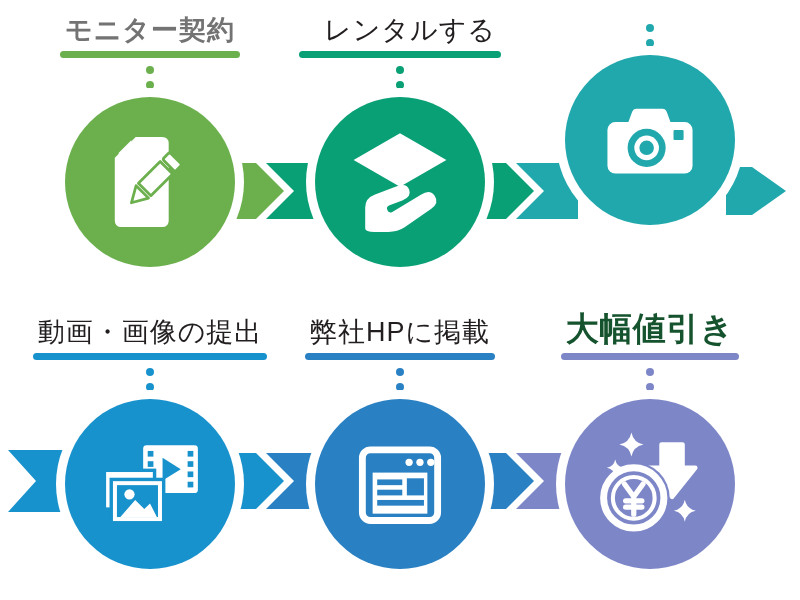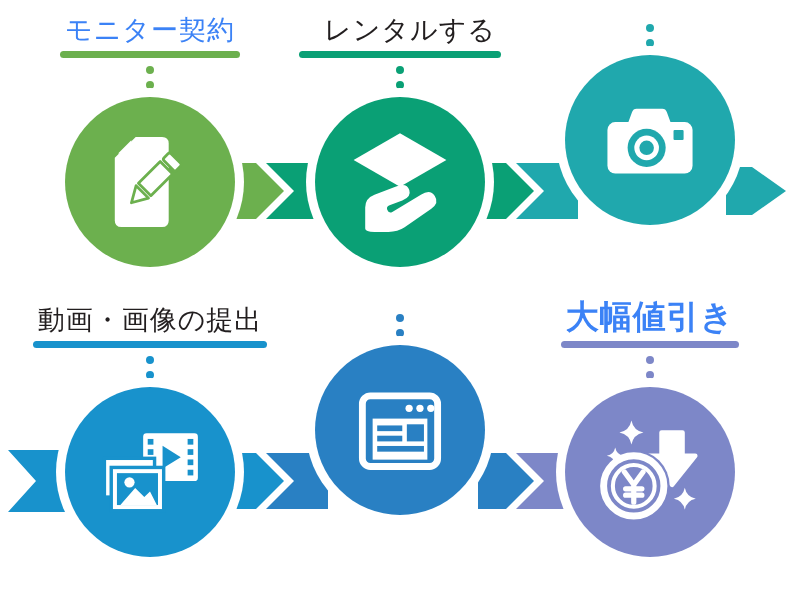--- a/index.html
+++ b/index.html
@@ -2,21 +2,21 @@
 <html><head>
 <meta charset="utf-8">
 <style>
   html,body{margin:0;padding:0;background:#fff;}
   #canvas{
     position:relative;width:800px;height:600px;overflow:hidden;background:#fff;
     font-family:"Liberation Sans","DejaVu Sans",sans-serif;
   }
   .cell{position:absolute;width:250px;z-index:2;}
   .col1{left:25px;}  .col2{left:275px;}  .col3{left:525px;}
-  .row1{top:16px;}   .row2{top:306px;}
+  .row1{top:16px;}   .row2{top:318px;}
   .titlebox{height:42px;display:flex;flex-direction:column;justify-content:flex-end;align-items:center;}
   .titlewrap{width:max-content;display:flex;flex-direction:column;align-items:center;}
   .title{
     font-size:27px;font-weight:500;color:#221e1f;letter-spacing:1px;
     line-height:1.15;white-space:nowrap;
   }
   .title.emphasis{font-size:33px;font-weight:800;letter-spacing:0.5px;}
   .underline{height:7px;border-radius:4px;margin-top:5px;width:calc(100% + 10px);}
   .dots{display:flex;flex-direction:column;align-items:center;gap:7px;margin-top:8px;height:23px;}
   .dot{width:8px;height:8px;border-radius:50%;background:currentColor;}
@@ -53,21 +53,21 @@
     <polygon points="38,0 100,0 100,56 38,56 66,28" fill="currentColor" style="color: rgb(41, 128, 195);"></polygon>
   </svg>
   <svg class="connector" style="left:478px;top:453px" width="100" height="56" viewBox="0 0 100 56">
     <polygon points="0,0 28,0 56,28 28,56 0,56" fill="currentColor" style="color: rgb(41, 128, 195);"></polygon>
     <polygon points="38,0 100,0 100,56 38,56 66,28" fill="currentColor" style="color: rgb(125, 135, 200);"></polygon>
   </svg>
 
   <div class="cell col1 row1">
     <div class="titlebox">
       <div class="titlewrap">
-        <div class="title" style="color: #3b82f6;">モニター契約</div>
+        <div class="title" style="color: #737373; font-weight: bold;">モニター契約</div>
         <div class="underline" style="background-color: rgb(108, 176, 78);"></div>
       </div>
     </div>
     <div class="dots" style="color: rgb(108, 176, 78);">
       <span class="dot"></span>
       <span class="dot"></span>
     </div>
     <div class="circle" style="background-color: rgb(108, 176, 78); color: rgb(108, 176, 78);">
       <svg width="110" height="110" viewBox="0 0 100 100">
         <path fill="#fff" d="M37,9 H61 Q67,9 67,15 V85 Q67,91 61,91 H24 Q18,91 18,85 V28 Z"></path>
@@ -145,20 +145,26 @@
         <rect x="10" y="38" width="44" height="34" fill="#fff" stroke="currentColor" stroke-width="3"></rect>
         <rect x="16" y="46" width="46" height="38" fill="#fff" stroke="currentColor" stroke-width="3"></rect>
         <rect x="21" y="51" width="36" height="28" fill="currentColor"></rect>
         <circle cx="32" cy="59" r="4.5" fill="#fff"></circle>
         <polygon points="24,79 37,64 45,72 50,67 56,79" fill="#fff"></polygon>
       </svg>
     </div>
   </div>
 
   <div class="cell col2 row2">
+    <div class="titlebox">
+      <div class="titlewrap">
+        <div class="title" style="color: rgb(34, 30, 31);">弊社HPに掲載</div>
+        <div class="underline" style="background-color: rgb(41, 128, 195);"></div>
+      </div>
+    </div>
     <div class="dots" style="color: rgb(41, 128, 195);">
       <span class="dot"></span>
       <span class="dot"></span>
     </div>
     <div class="circle" style="background-color: rgb(41, 128, 195); color: rgb(41, 128, 195);">
       <svg width="114" height="114" viewBox="0 0 100 100">
         <rect x="17" y="20" width="66" height="62" rx="7" fill="none" stroke="#fff" stroke-width="6"></rect>
         <circle cx="58" cy="31" r="3.2" fill="#fff"></circle>
         <circle cx="67.5" cy="31" r="3.2" fill="#fff"></circle>
         <circle cx="77" cy="31" r="3.2" fill="#fff"></circle>
@@ -169,21 +175,21 @@
           <rect x="56" y="45" width="15" height="15"></rect>
           <rect x="30" y="64" width="41" height="5"></rect>
         </g>
       </svg>
     </div>
   </div>
 
   <div class="cell col3 row2">
     <div class="titlebox">
       <div class="titlewrap">
-        <div class="title emphasis" style="color: #3b82f6;">大幅値引き</div>
+        <div class="title emphasis" style="color: #14532d;">大幅値引き</div>
         <div class="underline" style="background-color: rgb(125, 135, 200);"></div>
       </div>
     </div>
     <div class="dots" style="color: rgb(125, 135, 200);">
       <span class="dot"></span>
       <span class="dot"></span>
     </div>
     <div class="circle" style="background-color: rgb(125, 135, 200); color: rgb(125, 135, 200);">
       <svg width="116" height="116" viewBox="0 0 100 100">
         <path fill="#fff" stroke="#fff" stroke-width="4" stroke-linejoin="round" d="M60,16 L78,16 L78,36 L89,36 L69,61 L49,36 L60,36 Z"></path>

